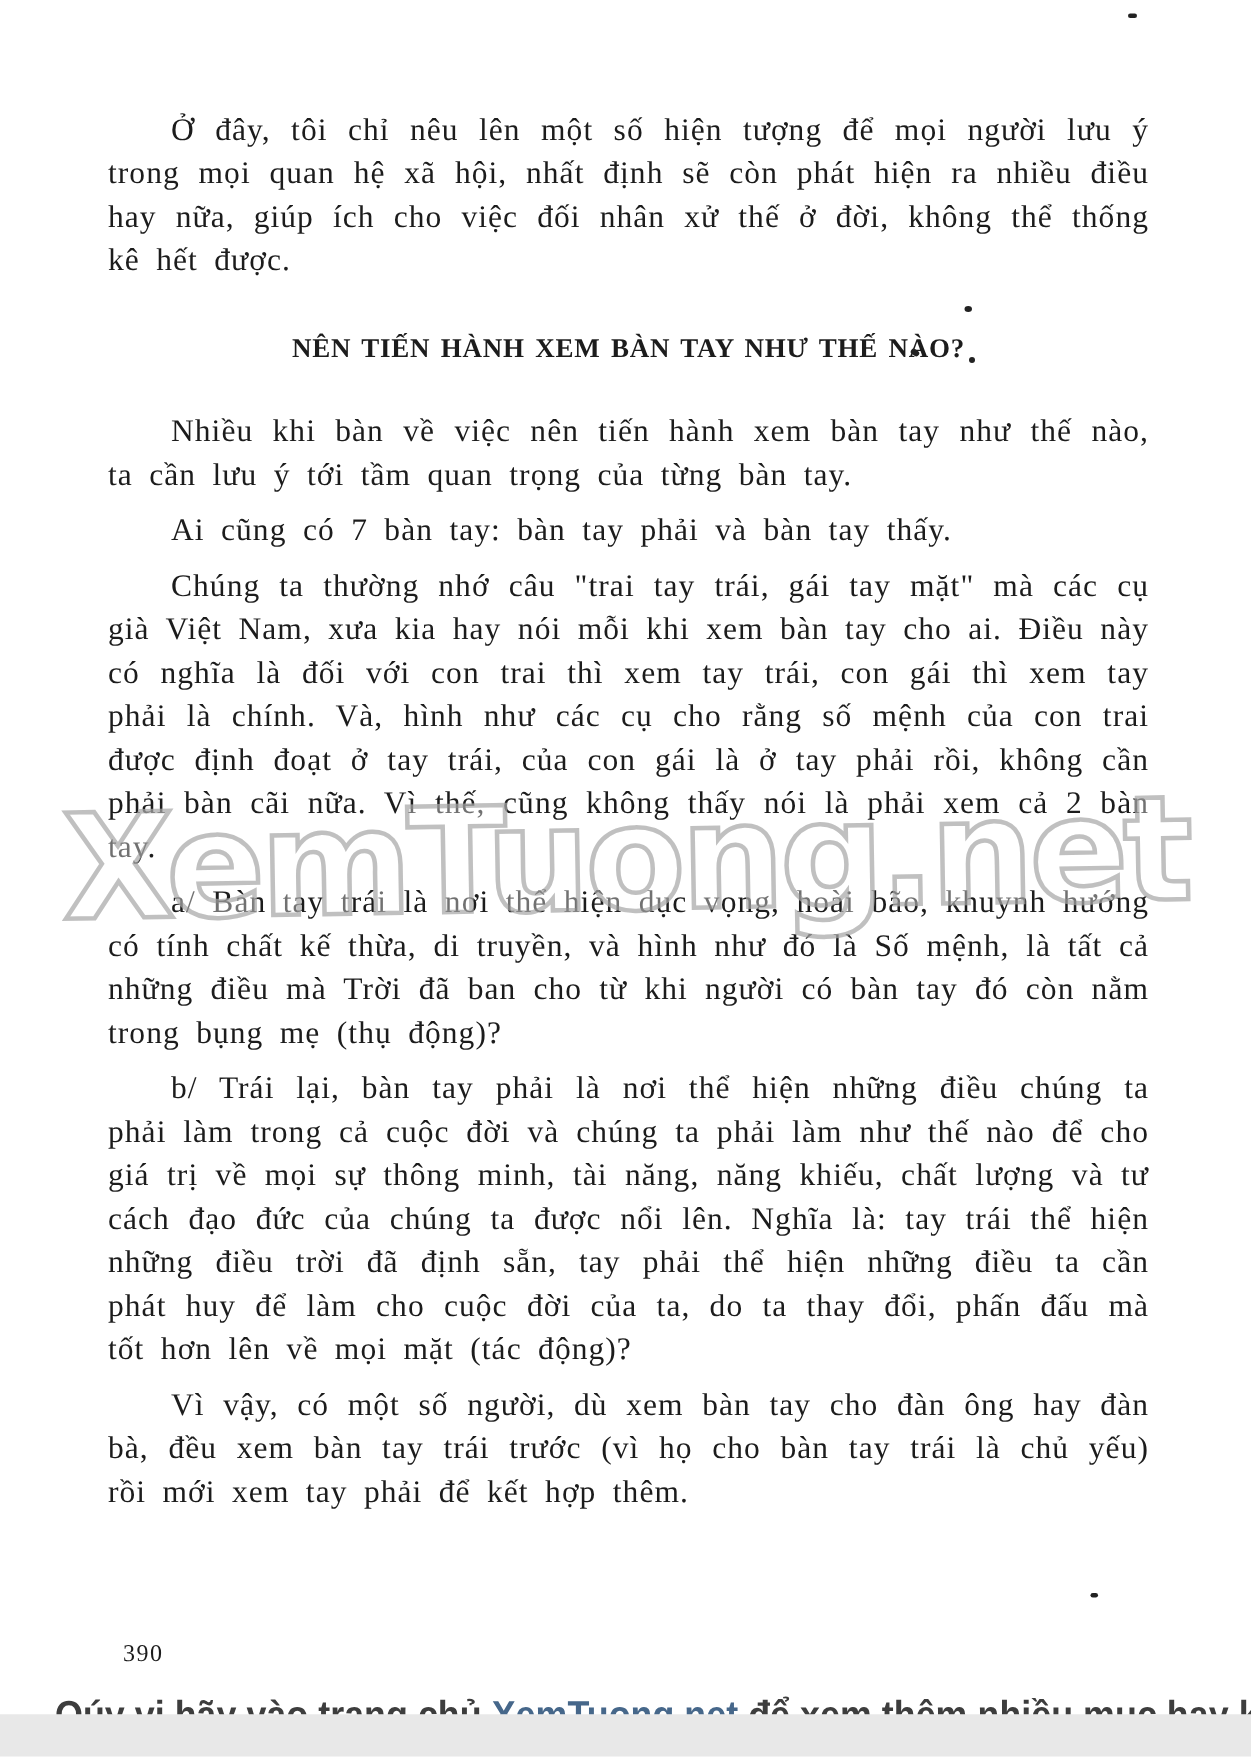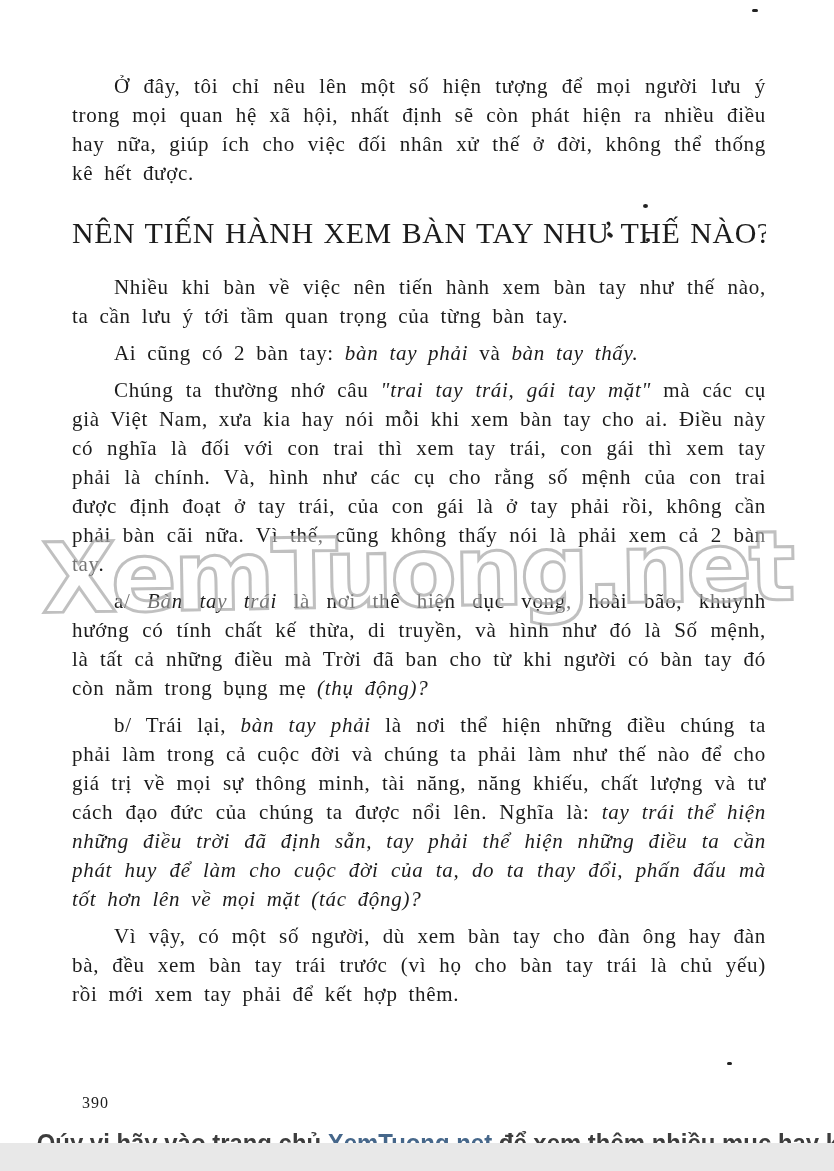--- a/index.html
+++ b/index.html
@@ -16,24 +16,24 @@
     top: 72px; left: 72px; right: 68px;
     height: 1018px; overflow: hidden;
     font-size: 21px; line-height: 29px;
     text-align: justify;
     letter-spacing: 0.7px; word-spacing: 5px;
   }
   .text-block p {
     margin: 0 0 8px 0;
     text-indent: 42px;
   }
-  .i { font-style: italic; }
+  .i { }
   .heading {
-    font-size: 30px; font-weight: normal;
-    text-align: left; text-indent: 0 !important;
+    font-size: 18px; font-weight: bold;
+    text-align: center; text-indent: 0 !important;
     letter-spacing: 0.5px; word-spacing: 2px;
     margin: 30px 0 26px 0;
     white-space: nowrap;
   }
   .watermark {
     position: absolute;
     top: 516px; left: 50%;
     transform: translateX(-50%) rotate(-1deg);
     font-family: "DejaVu Sans", sans-serif;
     font-weight: bold;
@@ -88,21 +88,21 @@
 <div class="page">
 
   <div class="text-block">
 
     <p><span>Ở đây, tôi chỉ nêu lên một số hiện tượng để mọi người lưu ý trong mọi quan hệ xã hội, nhất định sẽ còn phát hiện ra nhiều điều hay nữa, giúp ích cho việc đối nhân xử thế ở đời, không thể thống kê hết được.</span></p>
 
     <h1 class="heading">NÊN TIẾN HÀNH XEM BÀN TAY NHƯ THẾ NÀO?</h1>
 
     <p><span>Nhiều khi bàn về việc nên tiến hành xem bàn tay như thế nào, ta cần lưu ý tới tầm quan trọng của từng bàn tay.</span></p>
 
-    <p><span>Ai cũng có 2 bàn tay: </span><span class="i">bàn tay phải</span><span> và </span><span class="i">bàn tay thấy.</span></p>
+    <p><span>Ai cũng có 7 bàn tay: </span><span class="i">bàn tay phải</span><span> và </span><span class="i">bàn tay thấy.</span></p>
 
 
     <p><span>Chúng ta thường nhớ câu </span><span class="i">"trai tay trái, gái tay mặt"</span><span> mà các cụ già Việt Nam, xưa kia hay nói mỗi khi xem bàn tay cho ai. Điều này có nghĩa là đối với con trai thì xem tay trái, con gái thì xem tay phải là chính. Và, hình như các cụ cho rằng số mệnh của con trai được định đoạt ở tay trái, của con gái là ở tay phải rồi, không cần phải bàn cãi nữa. Vì thế, cũng không thấy nói là phải xem cả 2 bàn tay.</span></p>
 
 
     <p><span>a/ </span><span class="i">Bàn tay trái</span><span> là nơi thể hiện dục vọng, hoài bão, khuynh hướng có tính chất kế thừa, di truyền, và hình như đó là Số mệnh, là tất cả những điều mà Trời đã ban cho từ khi người có bàn tay đó còn nằm trong bụng mẹ </span><span class="i">(thụ động)?</span></p>
 
     <p><span>b/ Trái lại, </span><span class="i">bàn tay phải</span><span> là nơi thể hiện những điều chúng ta phải làm trong cả cuộc đời và chúng ta phải làm như thế nào để cho giá trị về mọi sự thông minh, tài năng, năng khiếu, chất lượng và tư cách đạo đức của chúng ta được nổi lên. Nghĩa là: </span><span class="i">tay trái thể hiện những điều trời đã định sẵn, tay phải thể hiện những điều ta cần phát huy để làm cho cuộc đời của ta, do ta thay đổi, phấn đấu mà tốt hơn lên về mọi mặt (tác động)?</span></p>
 
     <p><span>Vì vậy, có một số người, dù xem bàn tay cho đàn ông hay đàn bà, đều xem bàn tay trái trước (vì họ cho bàn tay trái là chủ yếu) rồi mới xem tay phải để kết hợp thêm.</span></p>

